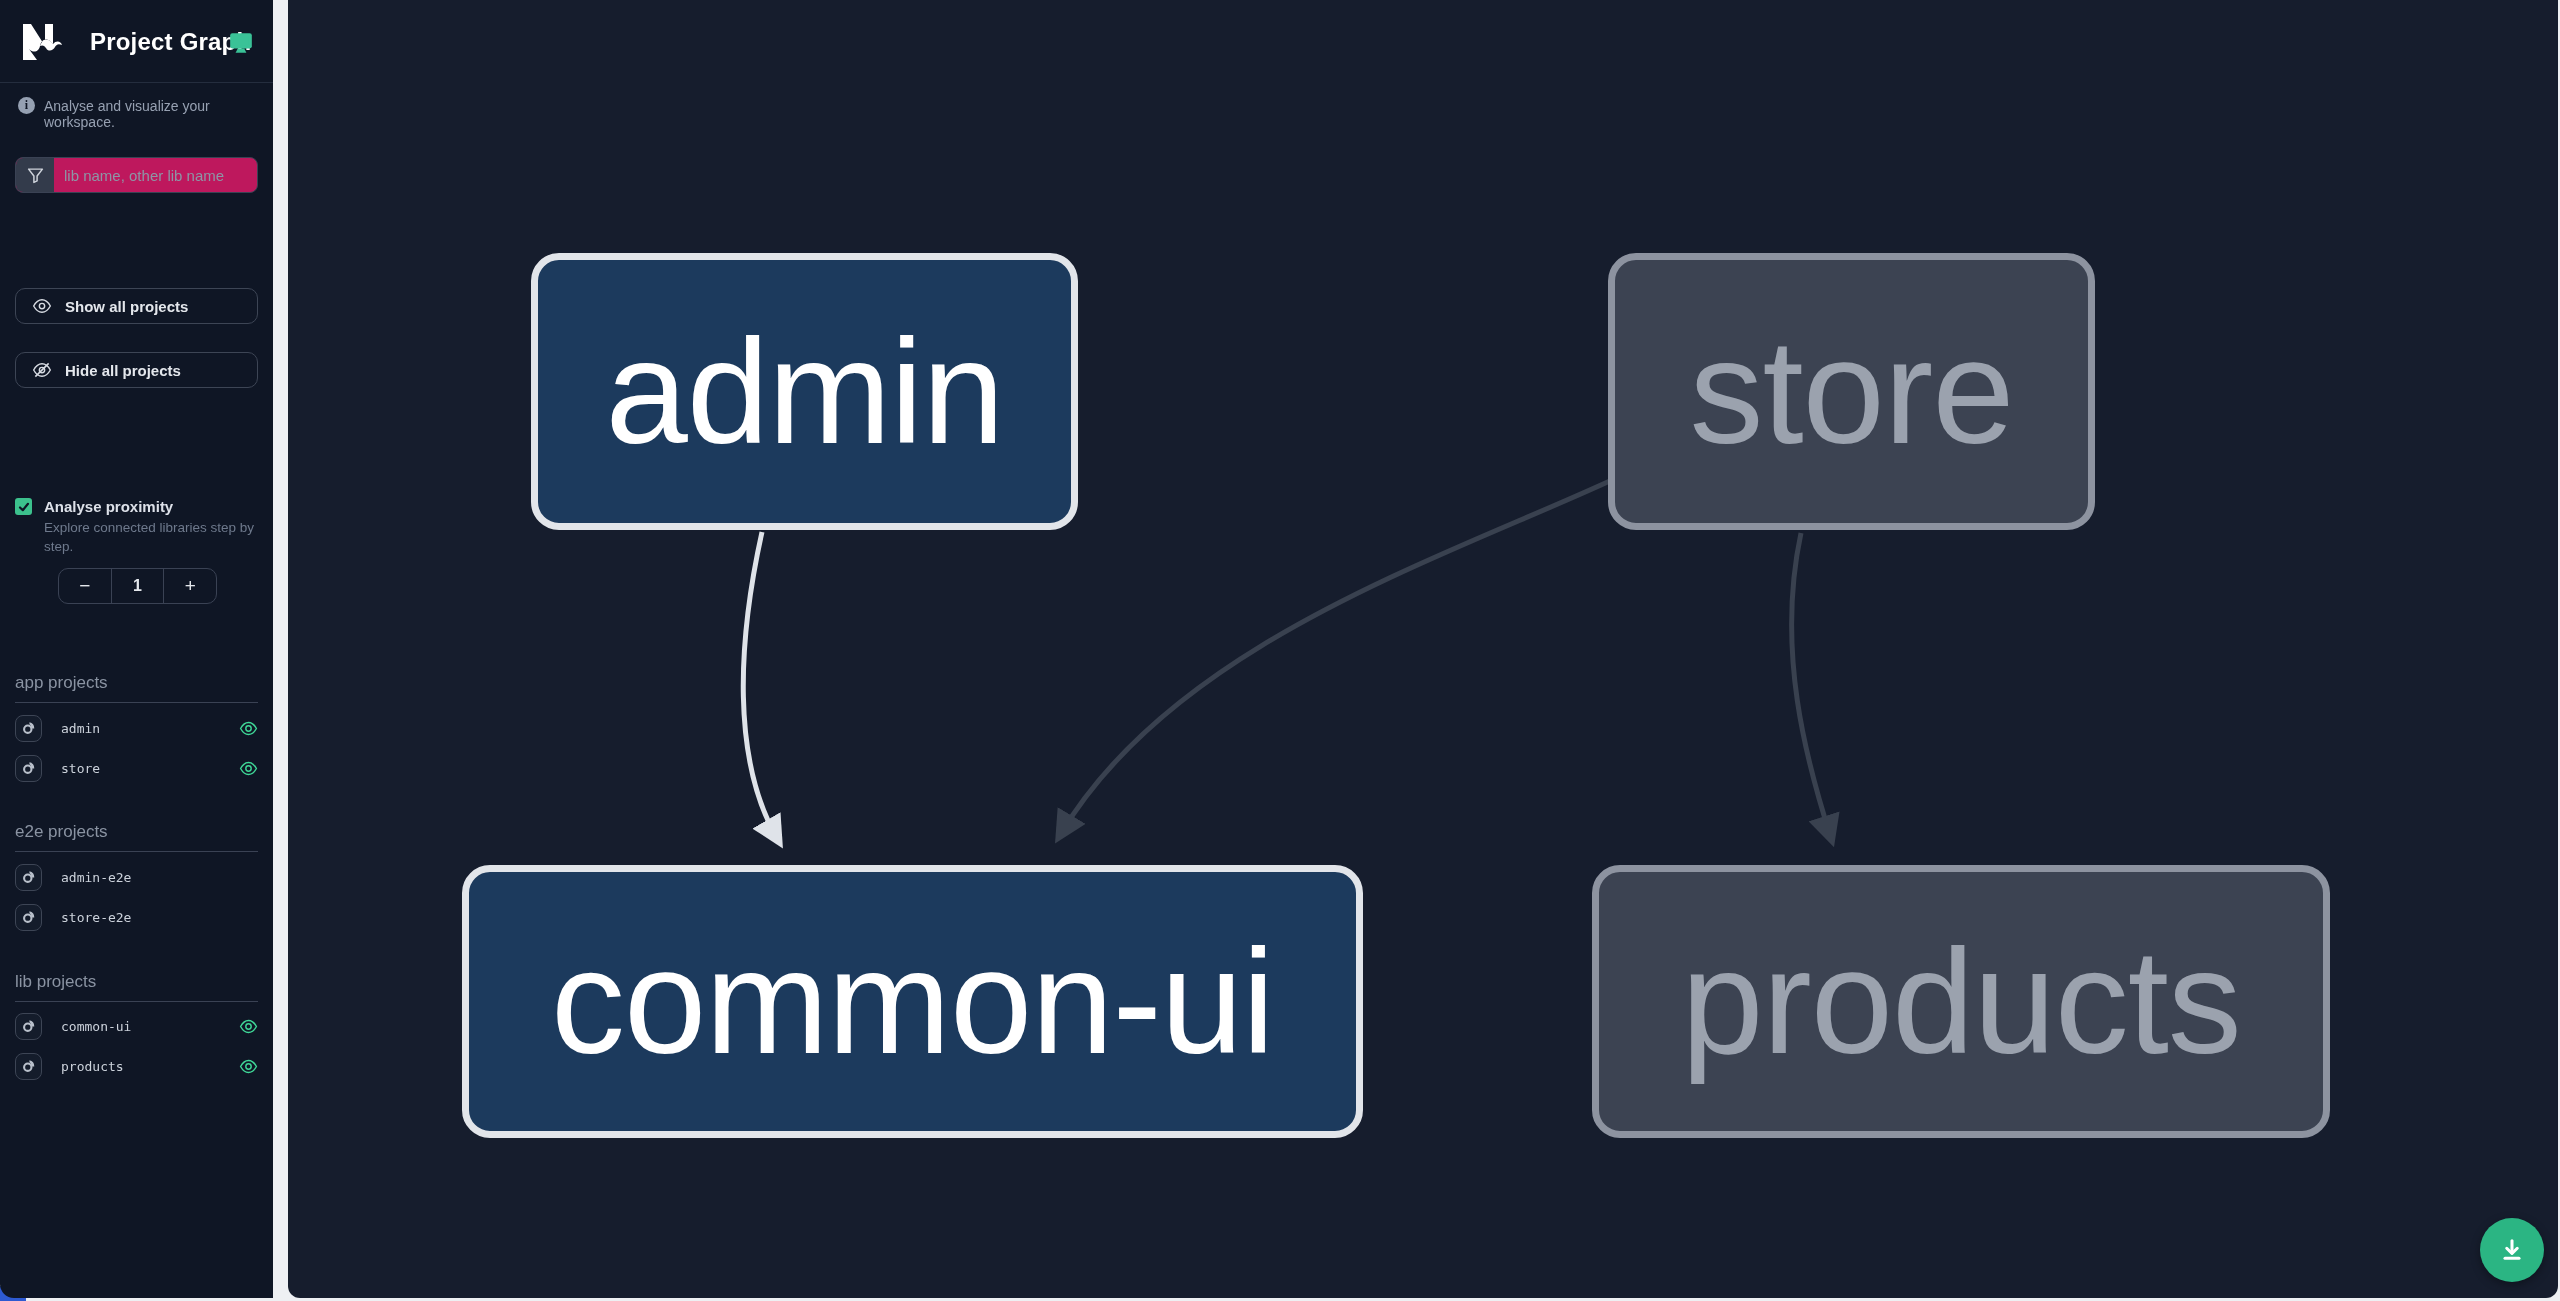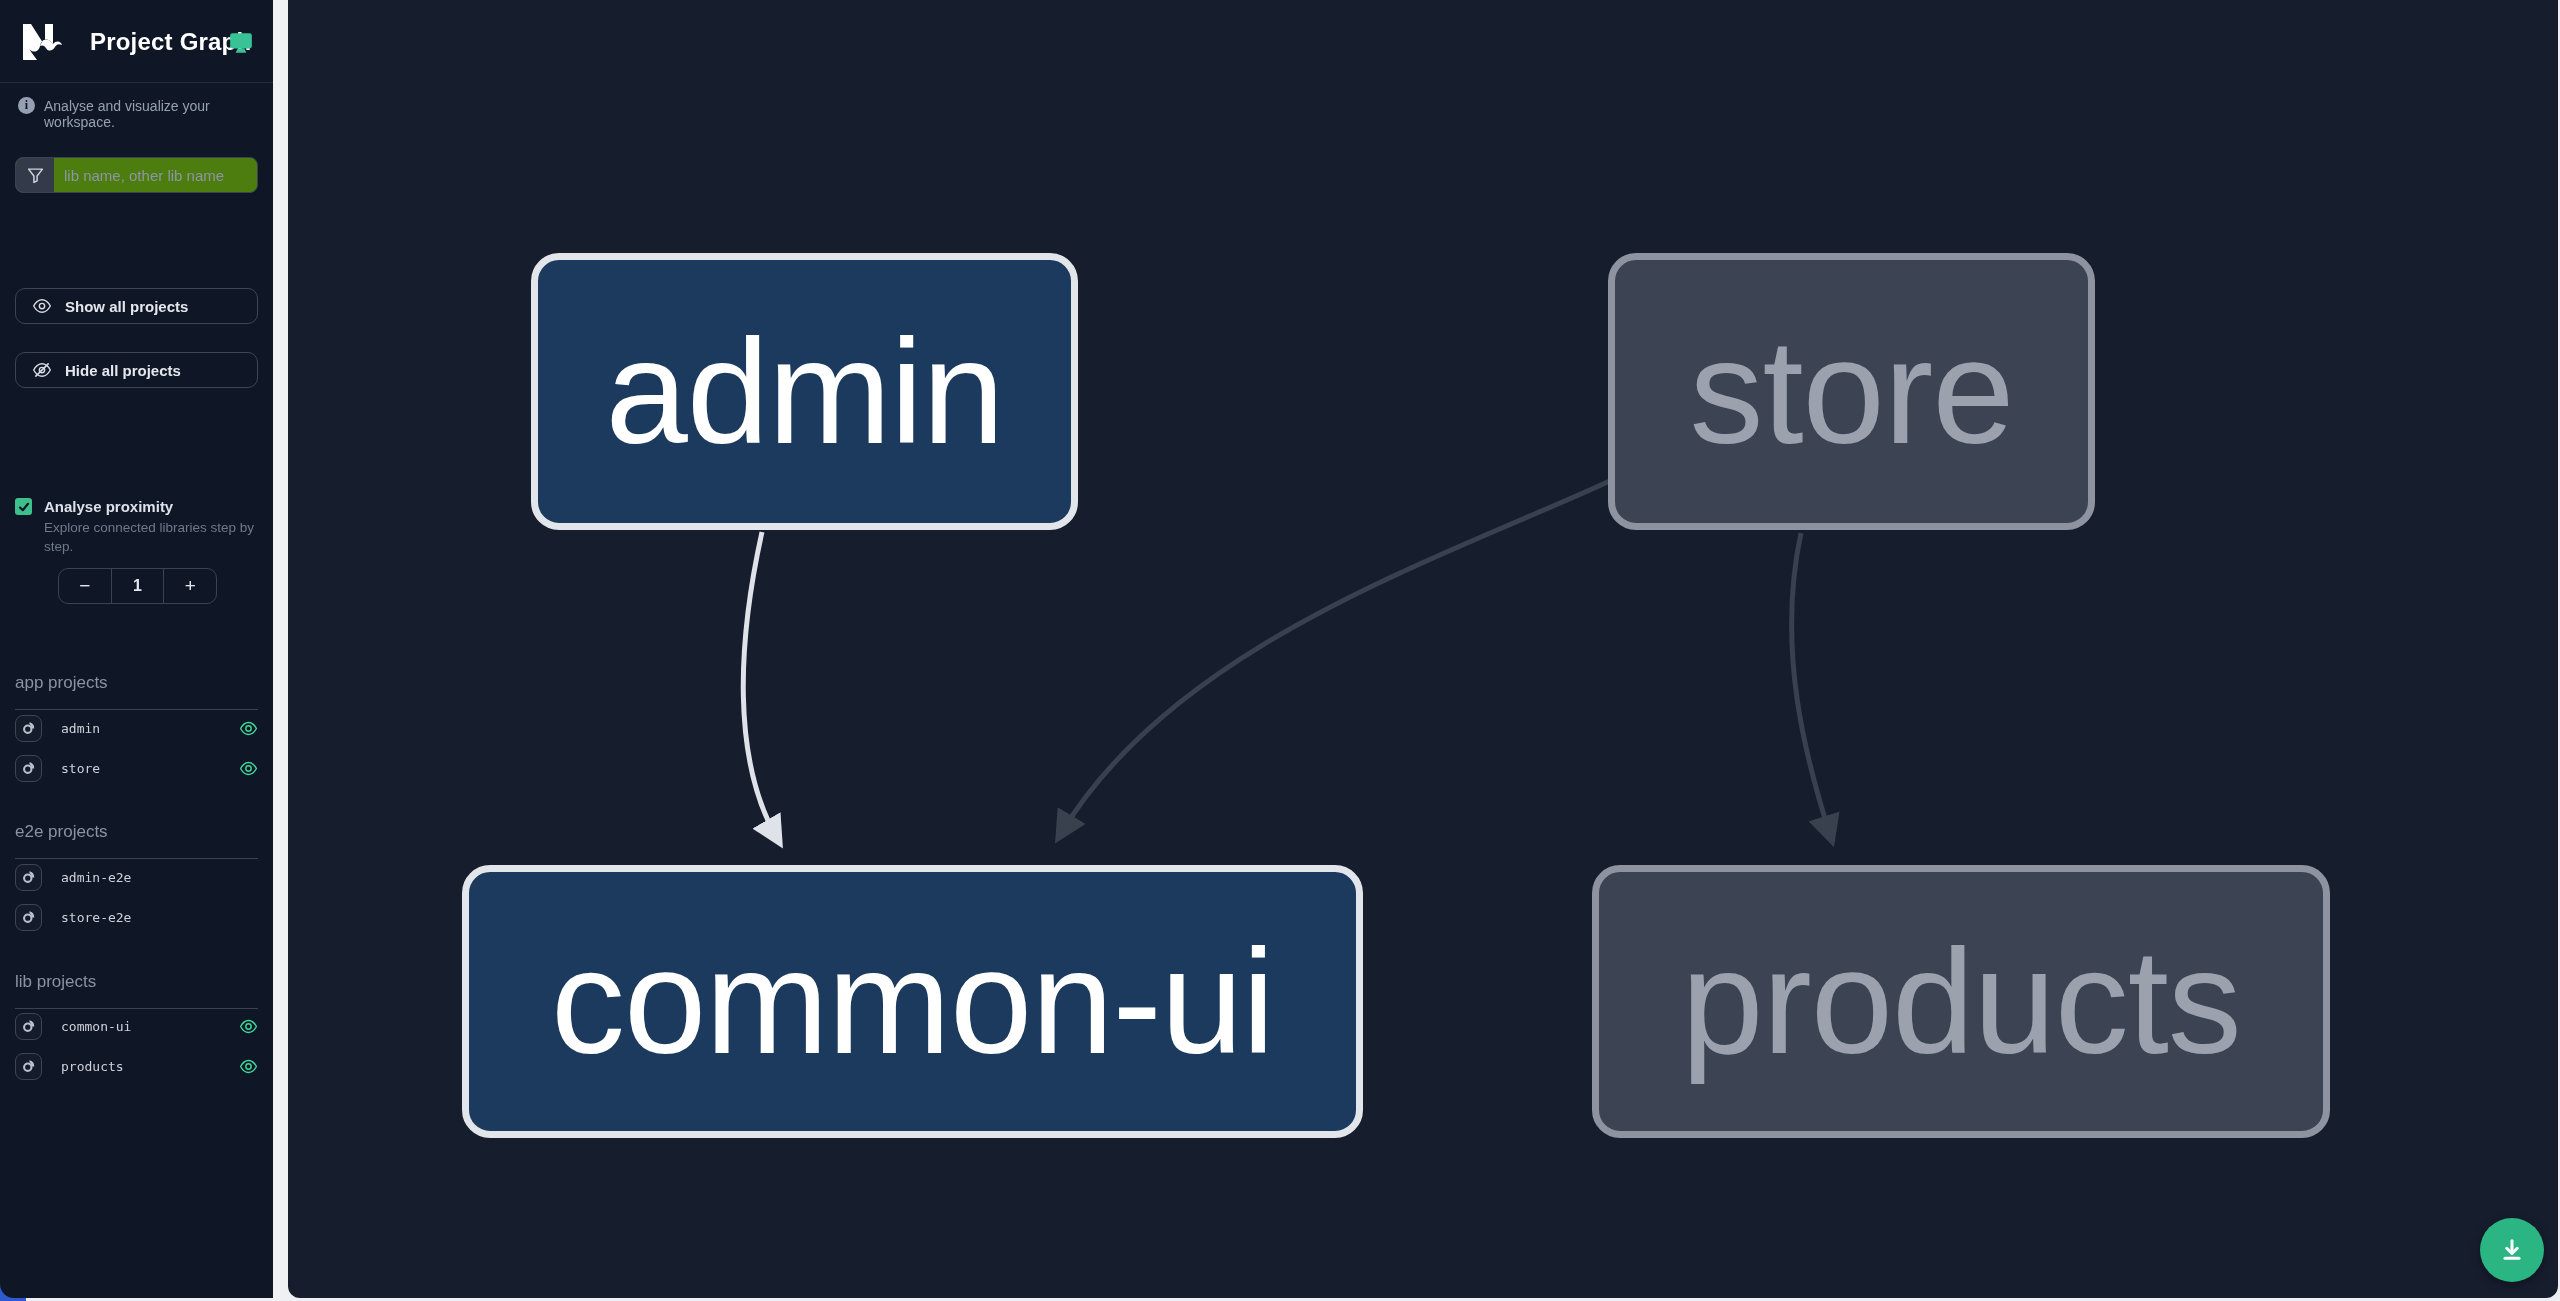--- a/index.html
+++ b/index.html
@@ -19,21 +19,21 @@
   .monitor-icon { position:absolute; left:228px; top:30px; width:26px; height:26px; }
 
   
   .tagline-row { position:absolute; left:18px; top:97px; width:240px; display:flex; align-items:flex-start; }
   .info-icon { width:17px; height:17px; border-radius:50%; background:#95a0b2; color:#0f1625; font-size:12px; font-weight:700;
                display:flex; align-items:center; justify-content:center; flex:0 0 auto; margin-right:9px; font-family:"Liberation Serif",serif; }
   .tagline { font-size:14px; color:#97a1b2; padding-top:1px; }
 
   
   .filter-wrap { position:absolute; left:15px; top:157px; width:243px; height:36px; border:1px solid #3a4254; border-radius:8px;
-                 display:flex; overflow:hidden; background:#4d7c0f; }
+                 display:flex; overflow:hidden; background:#be185d; }
   .filter-icon-box { width:38px; background:#333b4b; display:flex; align-items:center; justify-content:center; flex:0 0 auto; }
   .filter-wrap input { flex:1; background:transparent; border:none; outline:none; color:#e5e8ee; font-size:15px; padding:0 10px; }
   .filter-wrap input::placeholder { color:#8d96a6; }
 
   
   .check-row { position:absolute; left:15px; width:243px; }
   .check-box { position:absolute; left:0; top:1px; width:17px; height:17px; border-radius:3px; }
   .check-box.gray { background:#99a1ad; }
   .check-box.white { background:#ffffff; }
   .check-box.teal { background:#3cc18d; display:flex; align-items:center; justify-content:center; }
@@ -47,21 +47,21 @@
 
   
   .stepper { position:absolute; left:58px; top:568px; width:159px; height:36px; border:1px solid #3a4254; border-radius:10px;
              display:flex; overflow:hidden; }
   .stepper > div { flex:1; display:flex; align-items:center; justify-content:center; color:#e4e7ec; }
   .stepper .seg-mid { border-left:1px solid #3a4254; border-right:1px solid #3a4254; font-weight:700; font-size:16px; }
   .stepper .seg-btn { font-size:19px; cursor:pointer; }
 
   
   .section-title { position:absolute; left:15px; width:243px; font-size:17px; color:#8a93a2;
-                   padding-bottom:16px; border-bottom:1px solid #3a4254; }
+                   padding-bottom:9px; border-bottom:1px solid #3a4254; }
   .proj-row { position:absolute; left:15px; width:243px; height:30px; display:flex; align-items:center; }
   .proj-icon-btn { width:27px; height:27px; border:1.5px solid #3d4555; border-radius:8px; background:#141c2b;
                    display:flex; align-items:center; justify-content:center; flex:0 0 auto; cursor:pointer; }
   .proj-name { margin-left:19px; font-family:"DejaVu Sans Mono", monospace; font-size:13px; color:#ccd2db; flex:1; }
   .eye-btn { width:20px; height:20px; flex:0 0 auto; cursor:pointer; display:flex; align-items:center; justify-content:center; }
 
   
   .node { position:absolute; display:flex; align-items:center; justify-content:center; cursor:pointer; }
   .node-label { font-size:148px; font-weight:400; letter-spacing:-1px; }
   .node.focused { background:#1c3a5d; border:7px solid #e2e5ea; border-radius:28px; }

